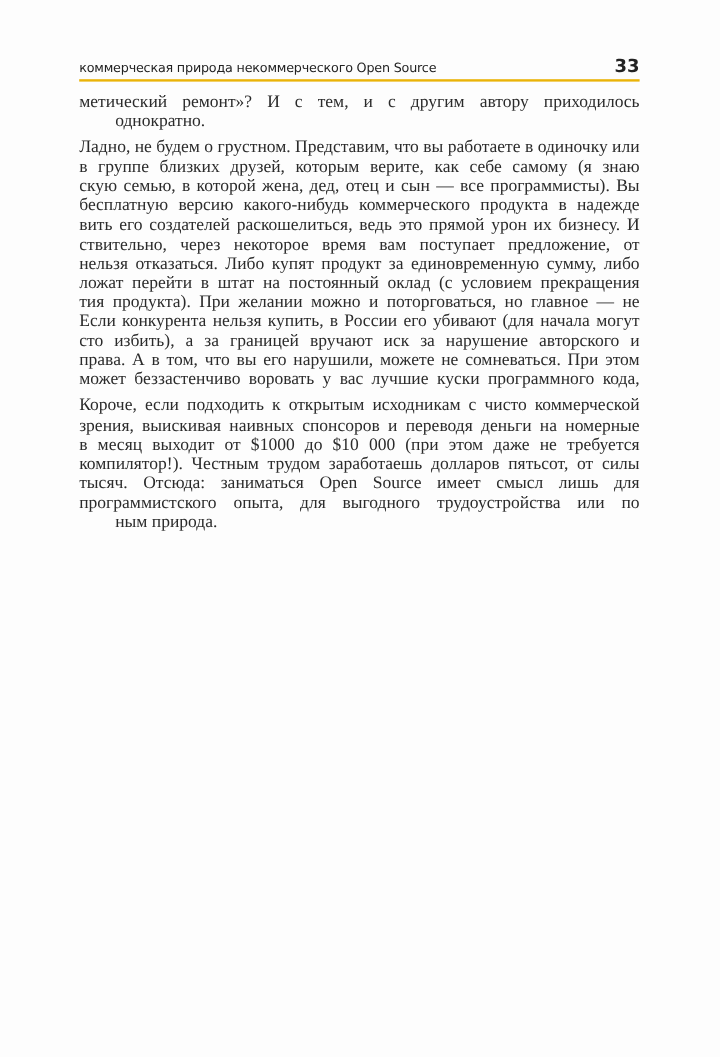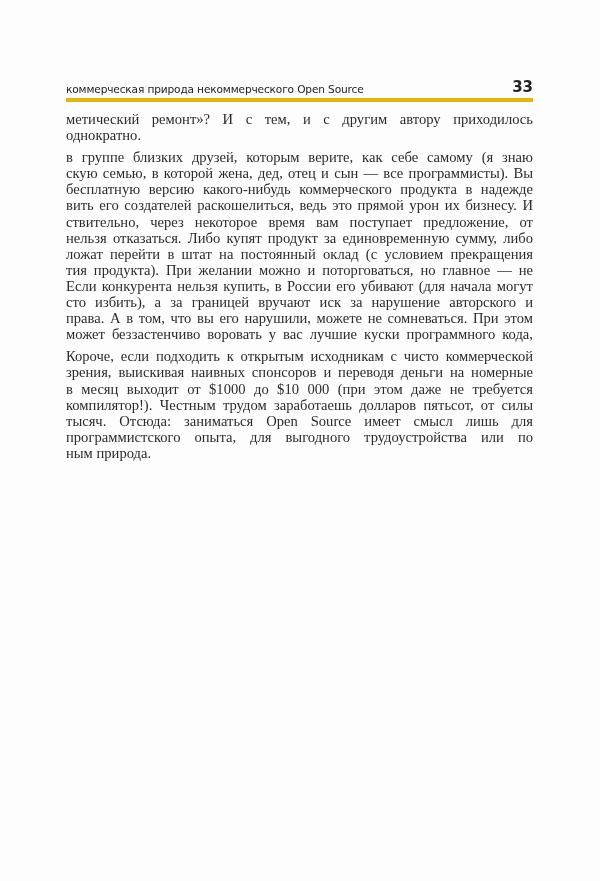--- a/index.html
+++ b/index.html
@@ -15,22 +15,21 @@
   }
   .page {
     position: absolute;
     left: 66px;
     top: 44px;
     width: 467px;
   }
   .running-header {
     position: relative;
     height: 22px;
-    border-bottom: 4px solid #eab308;
-    margin-top: 32px;
+    border-bottom: 2px solid #eab308;
   }
   .running-title {
     position: absolute;
     left: 0;
     bottom: 3px;
     font-family: "DejaVu Sans", sans-serif;
     font-size: 10.6px;
     color: #222;
     letter-spacing: -0.15px;
     white-space: nowrap;
@@ -57,20 +56,21 @@
   .line {
     display: block;
     height: 16.1px;
     line-height: 16.1px;
     text-align: justify;
     text-align-last: justify;
     white-space: nowrap;
   }
   .line.last {
     text-align-last: left;
+    margin-left: 30px;
   }
   
   .line-inner {
     display: block;
     white-space: normal;
     text-align: justify;
     text-align-last: justify;
     overflow: hidden;
     height: 16.1px;
   }
@@ -90,20 +90,23 @@
   <div class="body-text">
     <div class="paragraph">
         <span class="line">
           <span class="line-inner">метический ремонт»? И с тем, и с другим автору приходилось сталкиваться не-</span>
         </span>
         <span class="line last">
           <span class="line-inner">однократно.</span>
         </span>
       </div>
     <div class="paragraph">
+        <span class="line">
+          <span class="line-inner">Ладно, не будем о грустном. Представим, что вы работаете в одиночку или</span>
+        </span>
         <span class="line">
           <span class="line-inner">в группе близких друзей, которым верите, как себе самому (я знаю программист-</span>
         </span>
         <span class="line">
           <span class="line-inner">скую семью, в которой жена, дед, отец и сын — все программисты). Вы пишете</span>
         </span>
         <span class="line">
           <span class="line-inner">бесплатную версию какого-нибудь коммерческого продукта в надежде заста-</span>
         </span>
         <span class="line">

